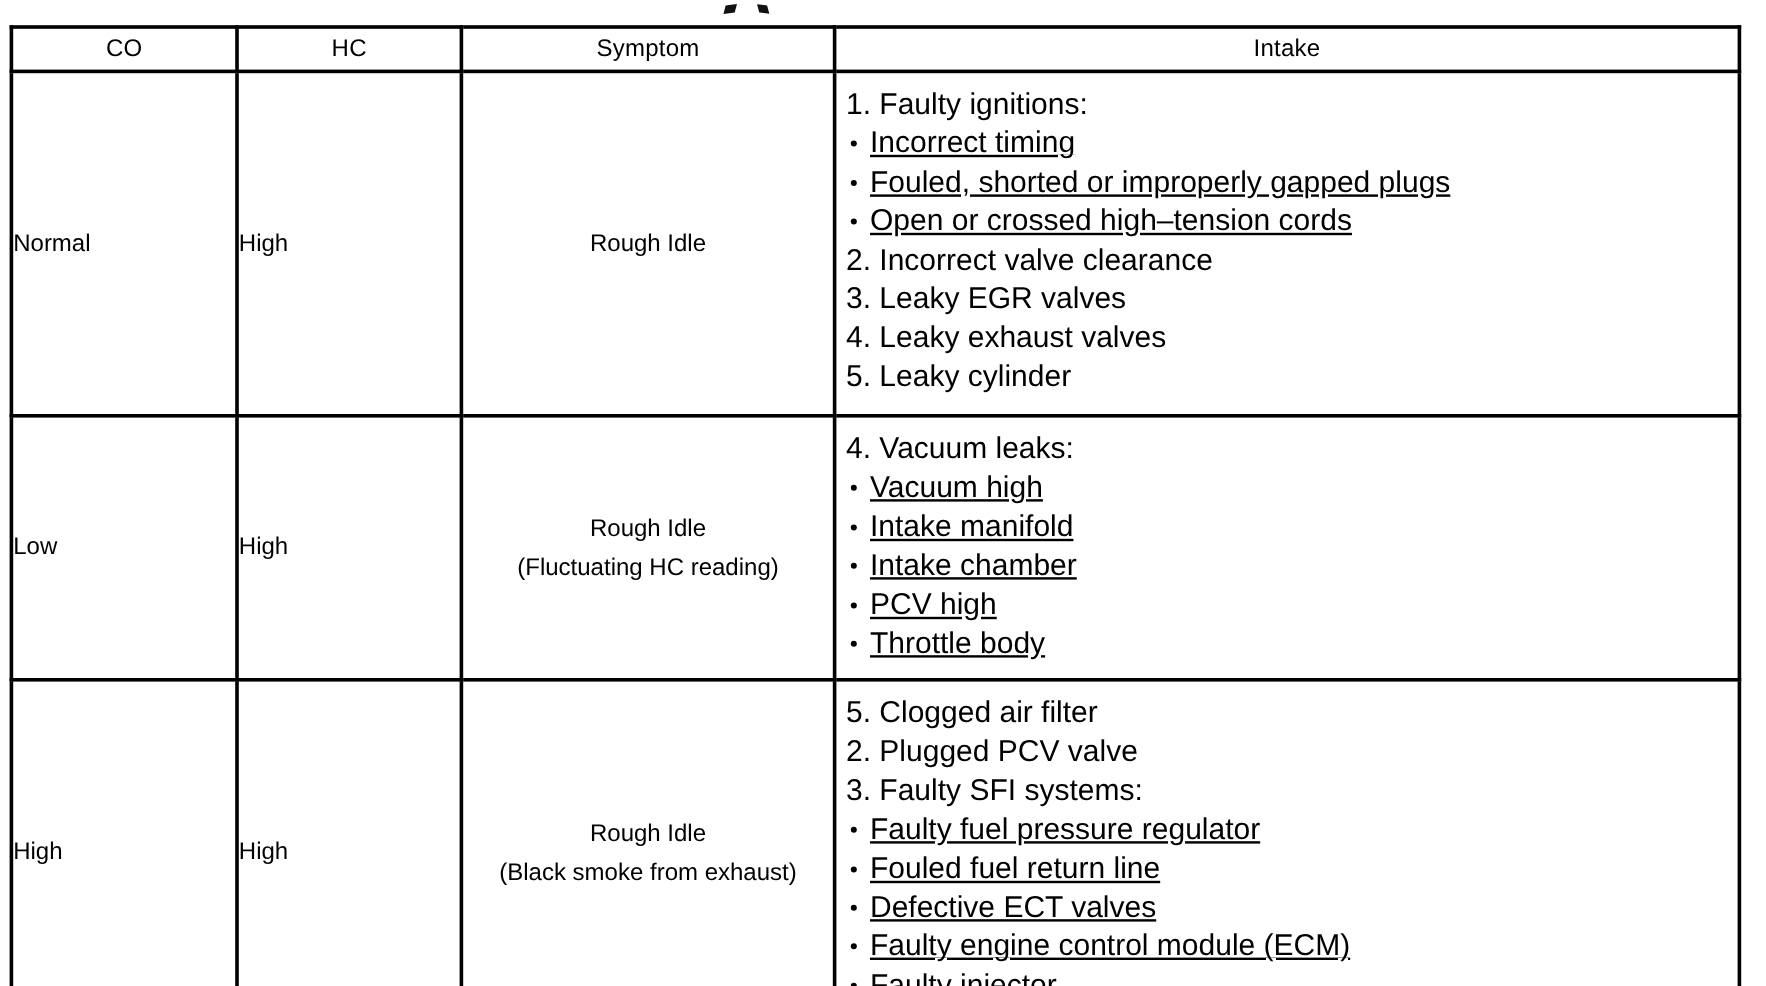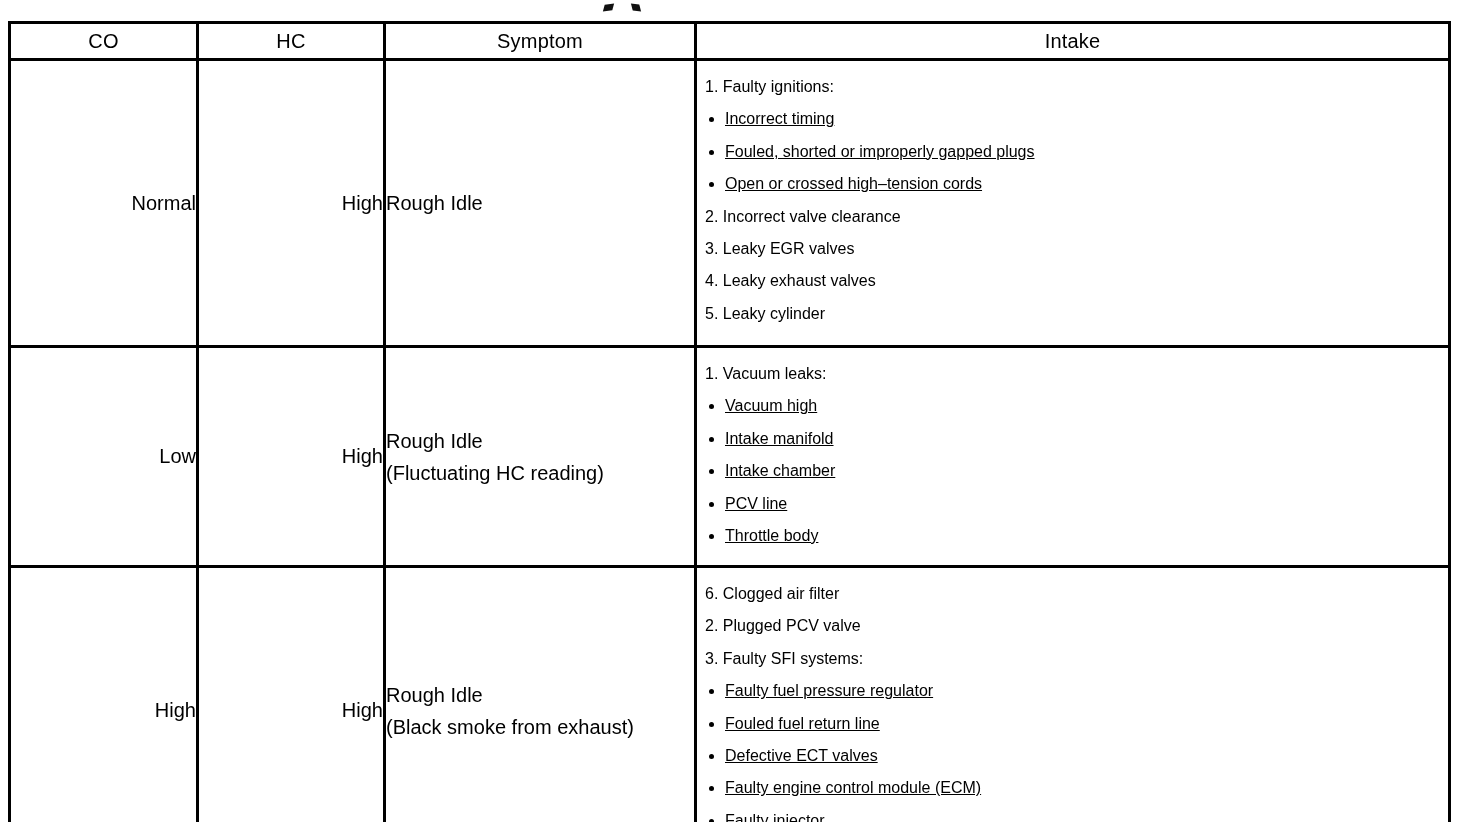--- a/index.html
+++ b/index.html
@@ -77,24 +77,25 @@
     padding: 2px 0 3px 0;
   }
 
   tbody td {
     font-size: 20px;
   }
 
   .cell-pad {
     padding-left: 10px;
     padding-right: 6px;
+    text-align: center;
   }
 
   .cell-co, .cell-hc {
-    text-align: right;
+    text-align: left;
   }
 
   .sym-line {
     display: block;
     line-height: 32px;
     white-space: nowrap;
   }
 
   
   tr.row-1 td { height: 268px; }
@@ -107,21 +108,21 @@
   }
 
   ul.cause-list {
     list-style: none;
     margin: 0;
     padding: 0 0 0 8px;
   }
   ul.cause-list li {
     line-height: 32.4px;
     white-space: nowrap;
-    font-size: 16px;
+    font-size: 25px;
     position: relative;
   }
   ul.cause-list li.numbered {
     padding-left: 0;
   }
   ul.cause-list li.bulleted {
     padding-left: 20px;
     text-decoration: underline;
   }
   ul.cause-list li.bulleted::before {
@@ -184,40 +185,40 @@
 
       <tr class="row-2">
         <td class="cell-pad cell-co">Low</td>
         <td class="cell-pad cell-hc">High</td>
         <td class="cell-pad">
           <span class="sym-line">Rough Idle</span>
           <span class="sym-line">(Fluctuating HC reading)</span>
         </td>
         <td class="causes">
           <ul class="cause-list">
-            <li class="numbered">1. Vacuum leaks:</li>
+            <li class="numbered">4. Vacuum leaks:</li>
             <li class="bulleted">Vacuum high</li>
             <li class="bulleted">Intake manifold</li>
             <li class="bulleted">Intake chamber</li>
-            <li class="bulleted">PCV line</li>
+            <li class="bulleted">PCV high</li>
             <li class="bulleted">Throttle body</li>
           </ul>
         </td>
       </tr>
 
       <tr class="row-3">
         <td class="cell-pad cell-co">High</td>
         <td class="cell-pad cell-hc">High</td>
         <td class="cell-pad">
           <span class="sym-line">Rough Idle</span>
           <span class="sym-line">(Black smoke from exhaust)</span>
         </td>
         <td class="causes">
           <ul class="cause-list">
-            <li class="numbered">6. Clogged air filter</li>
+            <li class="numbered">5. Clogged air filter</li>
             <li class="numbered">2. Plugged PCV valve</li>
             <li class="numbered">3. Faulty SFI systems:</li>
             <li class="bulleted">Faulty fuel pressure regulator</li>
             <li class="bulleted">Fouled fuel return line</li>
             <li class="bulleted">Defective ECT valves</li>
             <li class="bulleted">Faulty engine control module (ECM)</li>
             <li class="bulleted">Faulty injector</li>
           </ul>
         </td>
       </tr>

